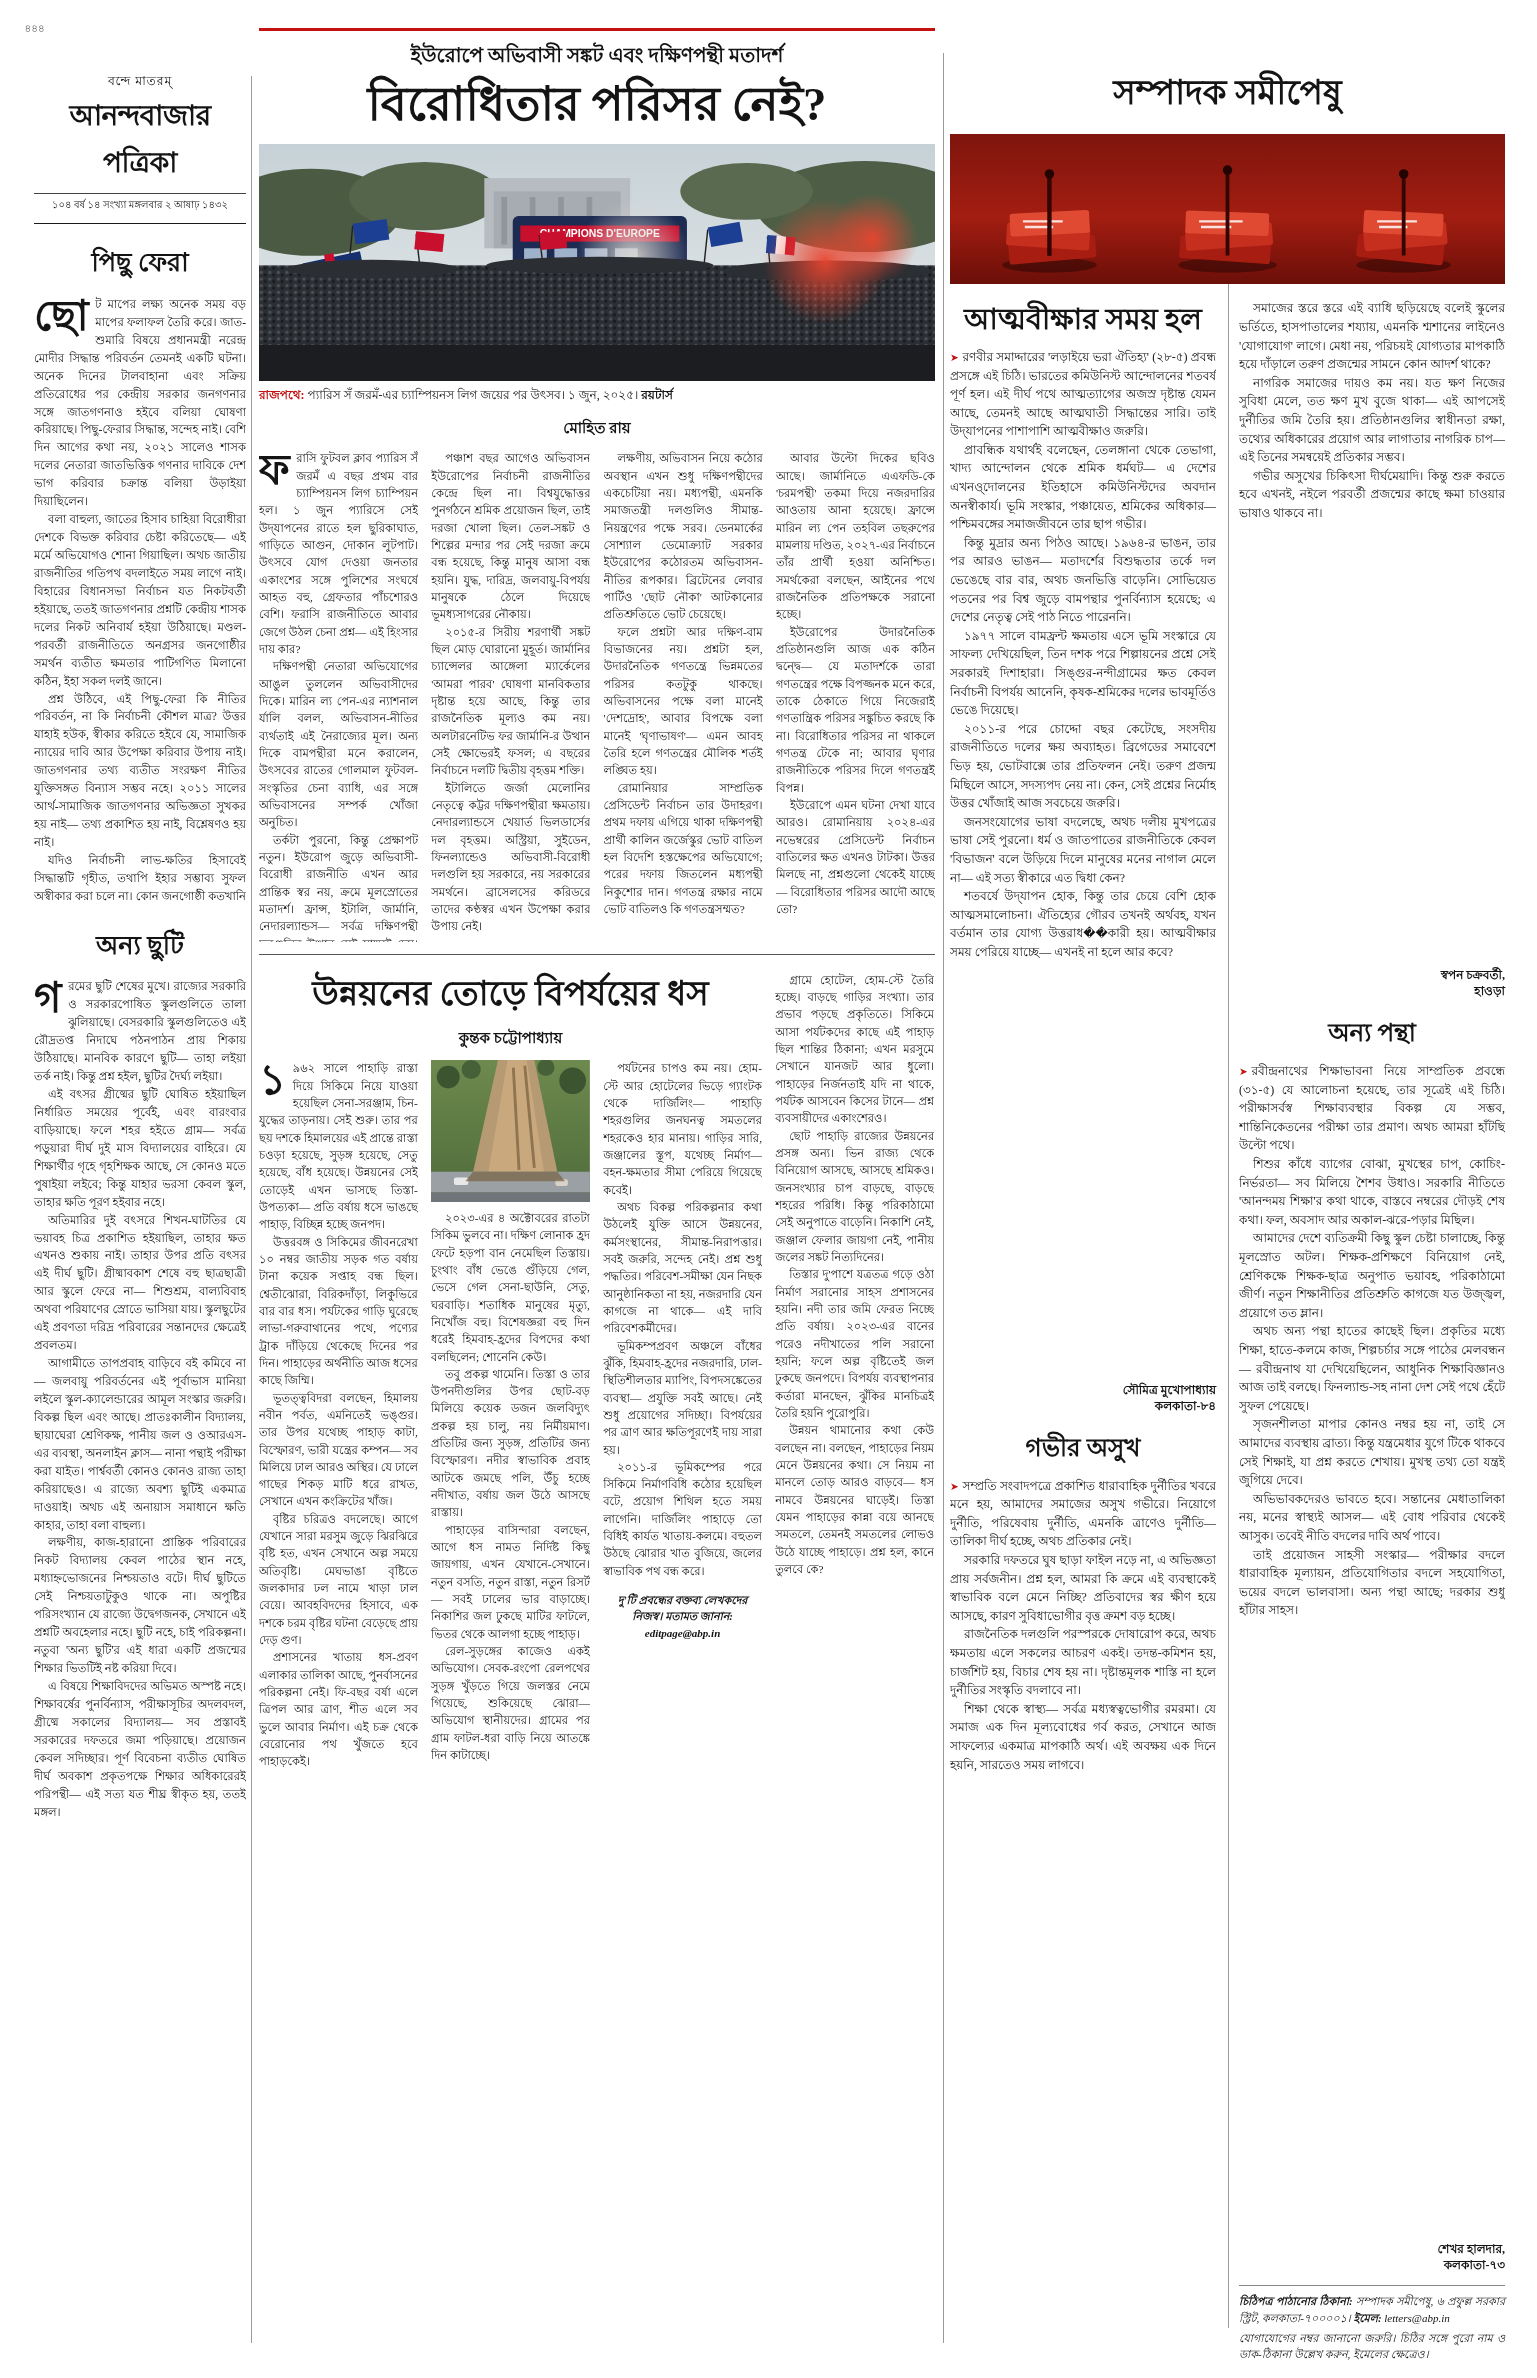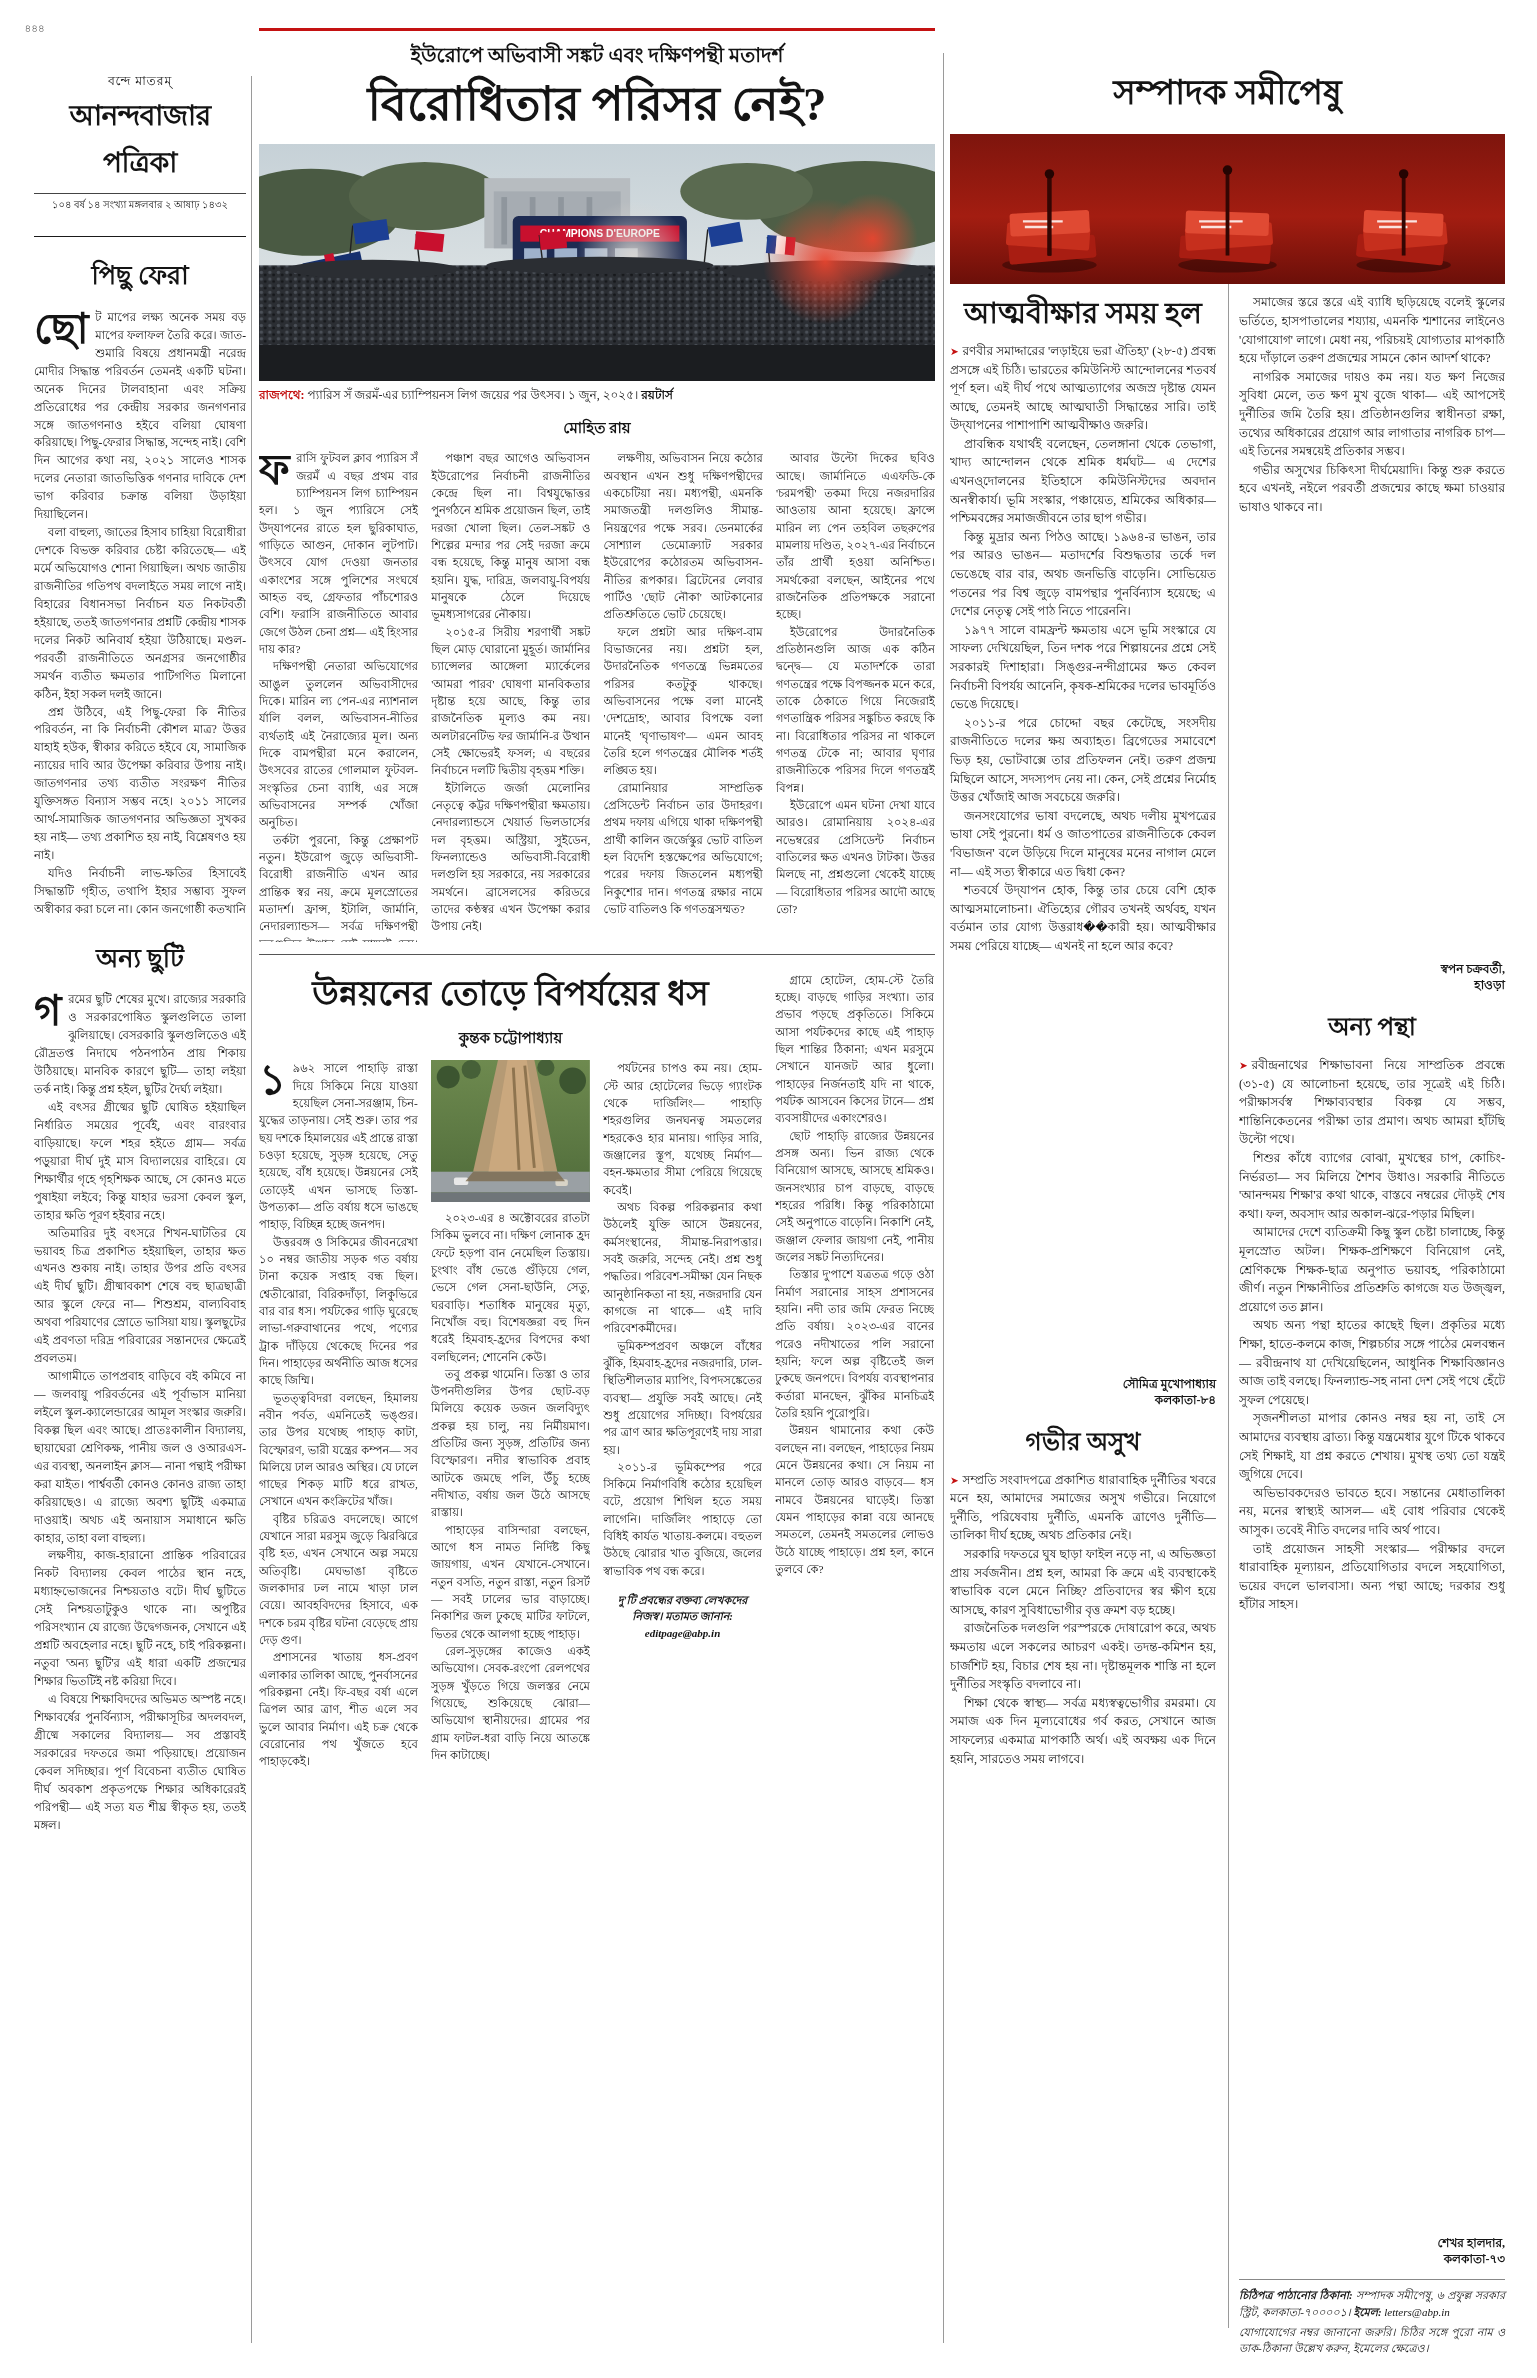--- a/index.html
+++ b/index.html
@@ -7,21 +7,21 @@
         font-family:"Liberation Serif","DejaVu Serif",serif;color:#141414;overflow:hidden;}
   p{margin:0;text-indent:14px;}
   .corner{position:absolute;left:24.6px;top:21px;font-size:10.4px;color:#555;font-family:"DejaVu Sans",sans-serif;}
   .vline{position:absolute;width:0.9px;background:#9a9a9a;}
   #v1{left:251px;top:76px;height:2267px;}
   #v2{left:943px;top:53px;height:2290px;}
   #v3{left:1228px;top:284px;height:2044px;}
 
   
   .left-col{position:absolute;left:34px;top:72px;width:212px;height:2275px;overflow:hidden;}
-  .mast{text-align:center;border-bottom:1.9px solid #1a1a1a;padding-bottom:22px;}
+  .mast{text-align:center;border-bottom:1.9px solid #1a1a1a;padding-bottom:9px;}
   .motto{font-size:12.3px;letter-spacing:0.9px;}
   .mast-title{font-size:28px;font-weight:700;margin:1.9px 0 4.7px;letter-spacing:-0.5px;}
   .dateline{font-size:10px;border-top:0.9px solid #444;padding-top:3.8px;}
   .ed-title{text-align:center;font-size:25.6px;font-weight:700;margin:19px 0 9.5px;}
   .body{font-size:11.5px;line-height:1.56;text-align:justify;}
   .ed1{height:611px;overflow:hidden;}
   .ed2{height:1438px;overflow:hidden;}
   .lead{text-indent:0;}
   .dcap{float:left;font-size:42px;line-height:35px;padding:2.8px 6.6px 0 0;font-weight:700;}
 
@@ -48,21 +48,21 @@
   .a2-col4{width:159px;font-size:11.4px;line-height:1.52;text-align:justify;overflow:hidden;padding-top:13.2px;}
   .photo2{margin:0 0 7.6px;width:100%;height:142px;overflow:hidden;}
   .photo2 svg{display:block;width:100%;height:100%;}
   .footnote{font-weight:700;font-style:italic;text-align:center;margin-top:11.4px;text-indent:0;font-size:11px;}
 
   
   .right-col{position:absolute;left:950px;top:66px;width:555px;}
   .letters-title{text-align:center;font-size:34px;font-weight:700;margin:0 0 11.4px;}
   .letters-art{width:555px;height:150px;overflow:hidden;}
   .letters-art svg{display:block;width:100%;height:100%;}
-  .letters-cols{display:flex;gap:23px;margin-top:9px;}
+  .letters-cols{display:flex;gap:23px;margin-top:15px;}
   .lcol{width:266px;font-size:12px;line-height:1.55;text-align:justify;}
   .l-head{text-align:center;font-weight:700;font-size:24.6px;margin:15px 0 9.5px;}
   .l-head.big{font-size:29px;line-height:1.15;margin:3.8px 0 11.4px;}
   .l-body{overflow:hidden;}
   #lb1{height:1028px;} #lb2a{height:852px;} #lb2b{height:662px;} #lb3{height:1173px;}
   .l-lead{text-indent:0;}
   .arrow{color:#c41212;font-size:10.4px;padding-right:3.8px;font-family:"DejaVu Sans",sans-serif;}
   .sig{text-align:right;font-weight:700;margin:5.7px 0 1.9px;line-height:1.35;}
   .address{border-top:0.9px solid #888;margin-top:11.4px;padding-top:7.6px;font-size:11px;font-style:italic;line-height:1.5;}
   .address p{text-indent:0;margin:0 0 3.8px;}

